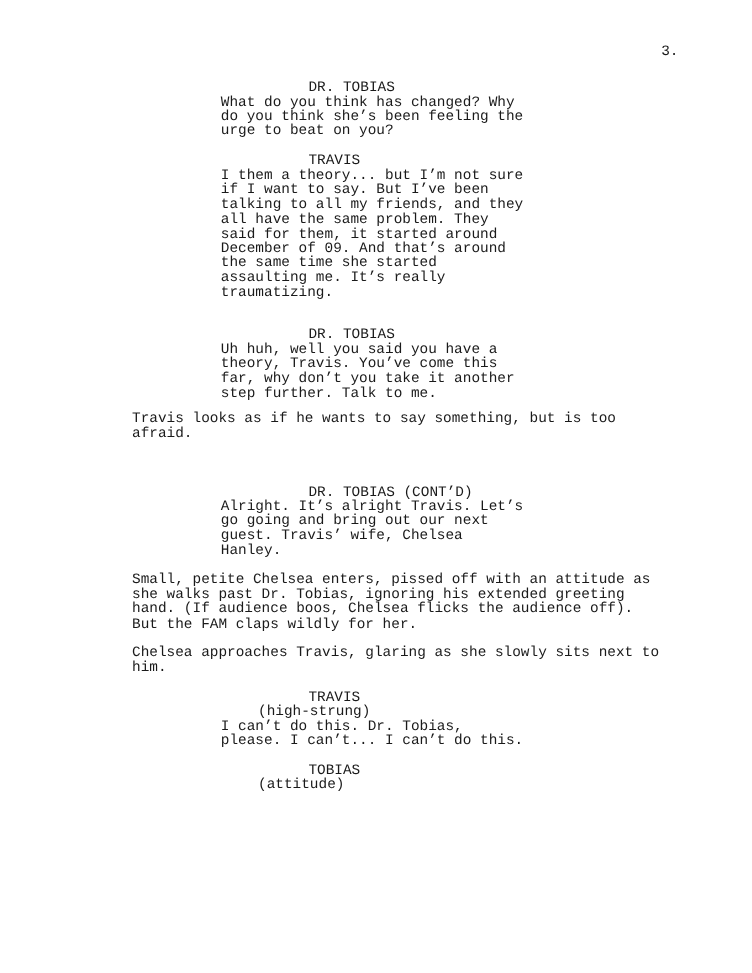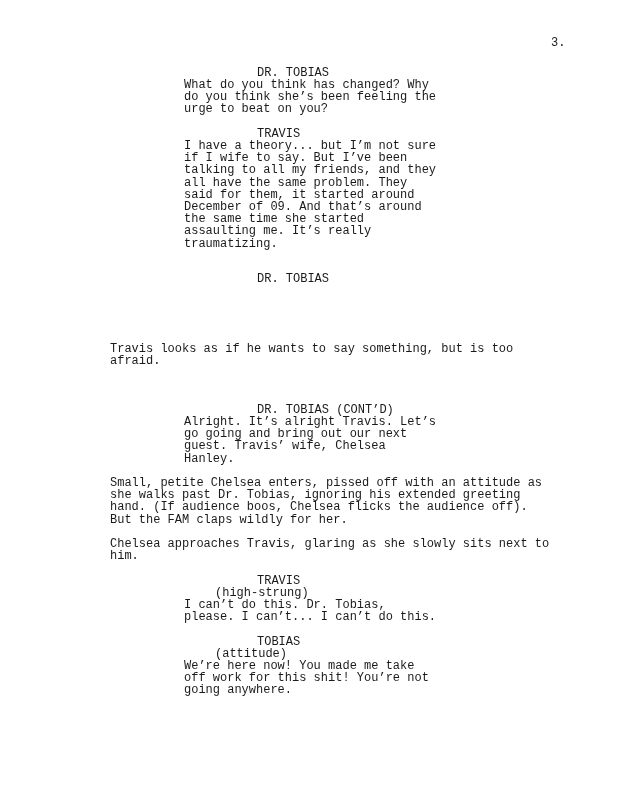--- a/index.html
+++ b/index.html
@@ -21,31 +21,35 @@
 
 <div class="page">
   <div class="pagenum">3.</div>
 
   <div class="blk char" style="top:67px">DR. TOBIAS</div>
   <div class="blk dlg" style="top:79px"><span>What do you think has changed? Why</span>
 <span>do you think she’s been feeling the</span>
 <span>urge to beat on you?</span></div>
 
   <div class="blk char" style="top:128px">TRAVIS</div>
-  <div class="blk dlg" style="top:140px"><span>I have a theory... but I’m not sure</span>
-<span>if I wife to say. But I’ve been</span>
+  <div class="blk dlg" style="top:140px"><span>I them a theory... but I’m not sure</span>
+<span>if I want to say. But I’ve been</span>
 <span>talking to all my friends, and they</span>
 <span>all have the same problem. They</span>
 <span>said for them, it started around</span>
 <span>December of 09. And that’s around</span>
 <span>the same time she started</span>
 <span>assaulting me. It’s really</span>
 <span>traumatizing.</span></div>
 
   <div class="blk char" style="top:273px">DR. TOBIAS</div>
+  <div class="blk dlg" style="top:285px"><span>Uh huh, well you said you have a</span>
+<span>theory, Travis. You’ve come this</span>
+<span>far, why don’t you take it another</span>
+<span>step further. Talk to me.</span></div>
 
   <div class="blk" style="top:343px; left:110px"><span>Travis looks as if he wants to say something, but is too</span>
 <span>afraid.</span></div>
 
 
   <div class="blk char" style="top:404px">DR. TOBIAS (CONT’D)</div>
   <div class="blk dlg" style="top:416px"><span>Alright. It’s alright Travis. Let’s</span>
 <span>go going and bring out our next</span>
 <span>guest. Travis’ wife, Chelsea</span>
 <span>Hanley.</span></div>
@@ -58,17 +62,14 @@
 <span>hand. (If audience boos, Chelsea flicks the audience off).</span>
 <span>But the FAM claps wildly for her.</span></div>
 
   <div class="blk char" style="top:575px">TRAVIS</div>
   <div class="blk paren" style="top:587px">(high-strung)</div>
   <div class="blk dlg" style="top:599px"><span>I can’t do this. Dr. Tobias,</span>
 <span>please. I can’t... I can’t do this.</span></div>
 
   <div class="blk char" style="top:636px">TOBIAS</div>
   <div class="blk paren" style="top:648px">(attitude)</div>
-  <div class="blk dlg" style="top:660px"><span>We’re here now! You made me take</span>
-<span>off work for this shit! You’re not</span>
-<span>going anywhere.</span></div>
 
 </div>
 
 </body></html>

